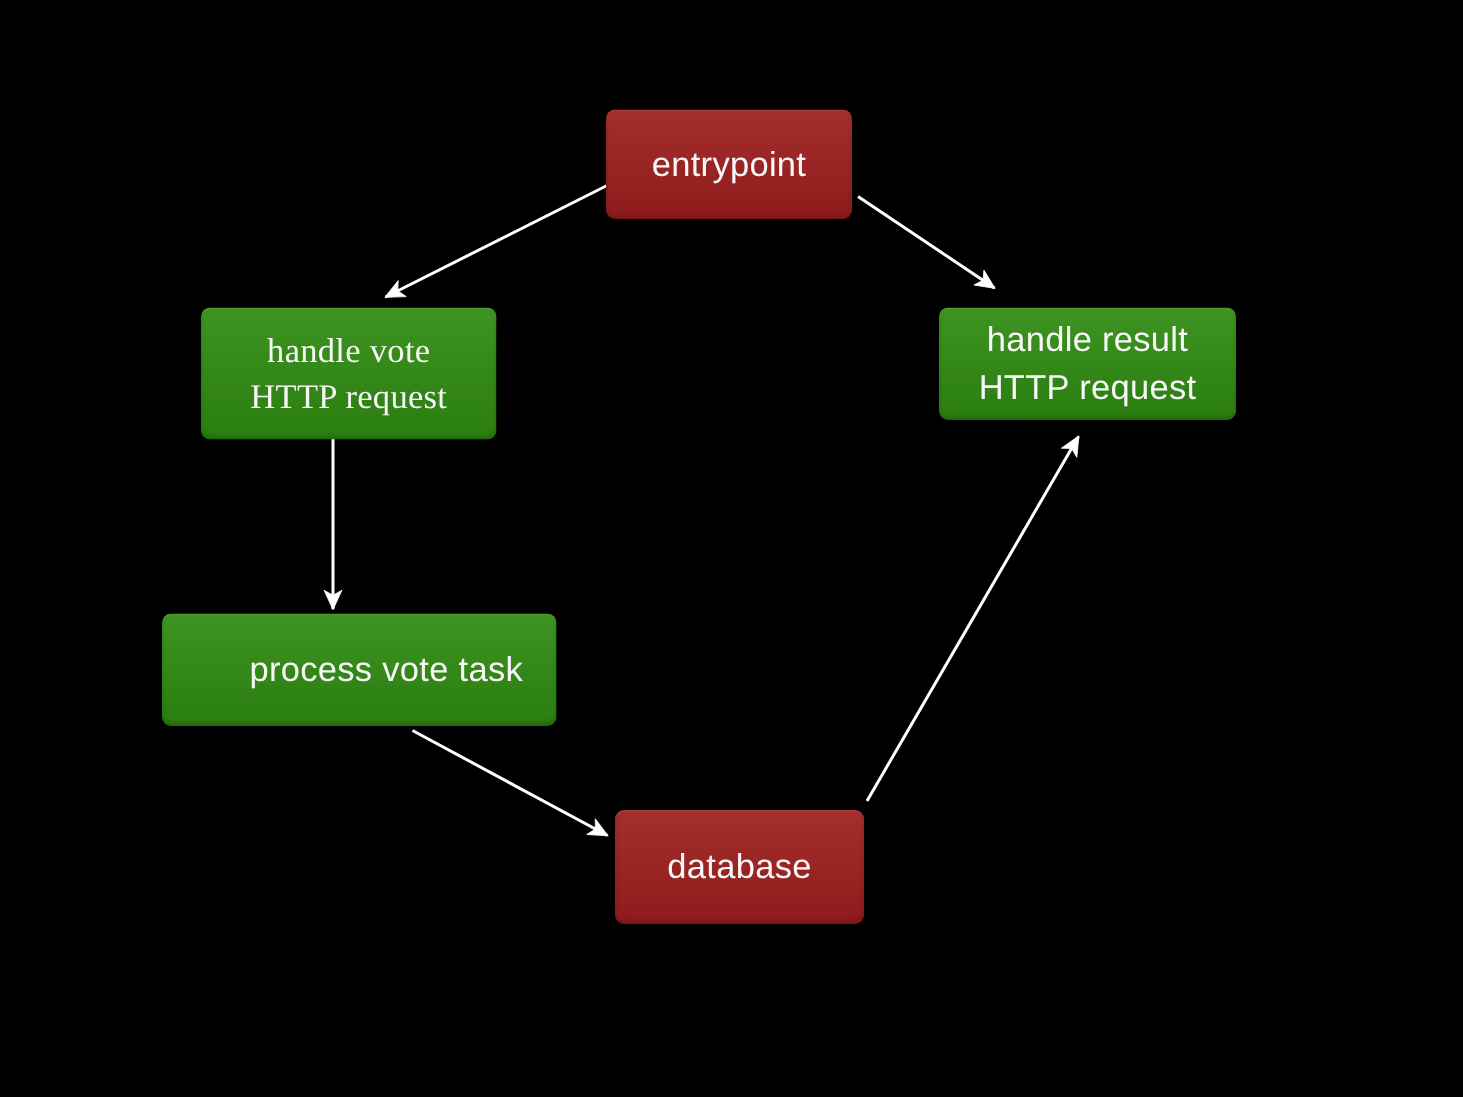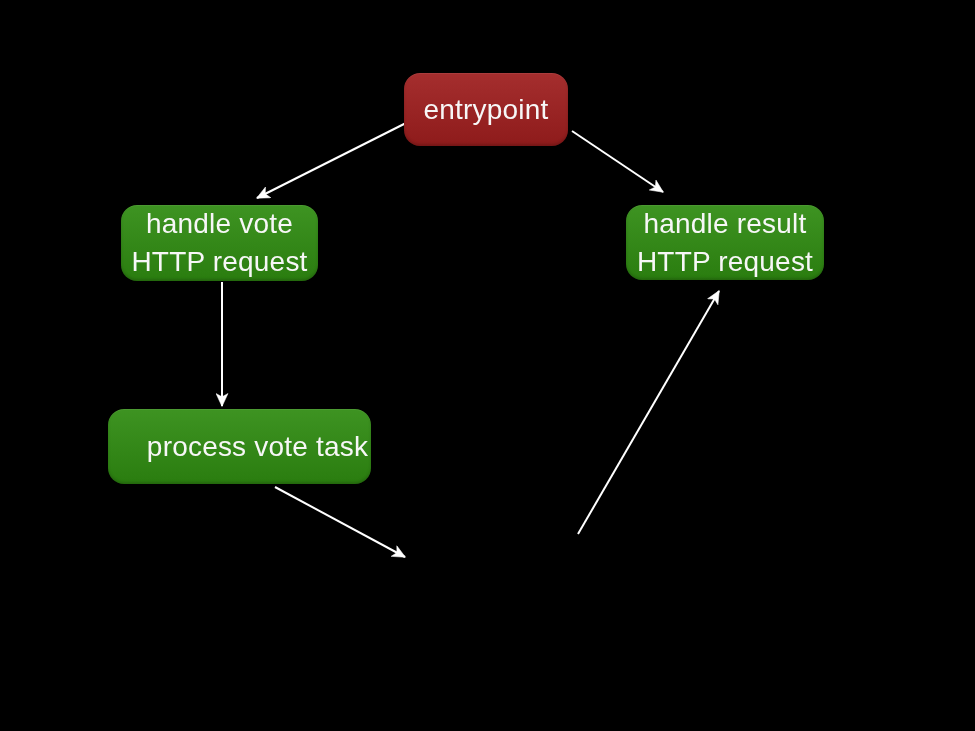--- a/index.html
+++ b/index.html
@@ -17,35 +17,35 @@
   }
   .edges-layer {
     position: absolute;
     left: 0;
     top: 0;
     width: 975px;
     height: 731px;
   }
   .node {
     position: absolute;
-    border-radius: 16px;
+    border-radius: 6px;
     display: flex;
     align-items: center;
     justify-content: center;
     text-align: center;
     color: #f7f7f7;
-    font-size: 28px;
+    font-size: 23px;
     font-weight: 400;
     line-height: 1.35;
     white-space: pre-line;
     box-shadow: inset 0 1px 0 rgba(255,255,255,0.08), inset 0 -2px 3px rgba(0,0,0,0.18);
     letter-spacing: 0.2px;
   }
   .node-entrypoint   { left: 404px; top: 73px;  width: 164px; height: 73px; }
-  .node-handle-vote  { left: 121px; top: 205px; width: 197px; height: 76px; }
+  .node-handle-vote  { left: 134px; top: 205px; width: 197px; height: 88px; font-family: Liberation Serif, serif; }
   .node-handle-result{ left: 626px; top: 205px; width: 198px; height: 75px; justify-content: center; }
   .node-process-vote { left: 108px; top: 409px; width: 227px; height: 75px; padding-left: 36px; }
   .node-database     { left: 410px; top: 540px; width: 166px; height: 76px; }
 </style>
 </head>
 <body>
 
 <div class="canvas">
 
   <svg class="edges-layer" width="975" height="731" viewBox="0 0 975 731" id="edges-svg">
@@ -72,14 +72,17 @@
 
   <div class="node node-handle-result" style="background: linear-gradient(rgba(255, 255, 255, 0.07), rgba(0, 0, 0, 0.1)), rgb(47, 139, 17);">
     <span>handle result
 HTTP request</span>
   </div>
 
   <div class="node node-process-vote" style="background: linear-gradient(rgba(255, 255, 255, 0.07), rgba(0, 0, 0, 0.1)), rgb(47, 139, 17);">
     <span>process vote task</span>
   </div>
 
+  <div class="node node-database" style="background: linear-gradient(rgba(255, 255, 255, 0.07), rgba(0, 0, 0, 0.1)), rgb(158, 30, 30);">
+    <span>database</span>
+  </div>
 
 </div>
 
 </body></html>

